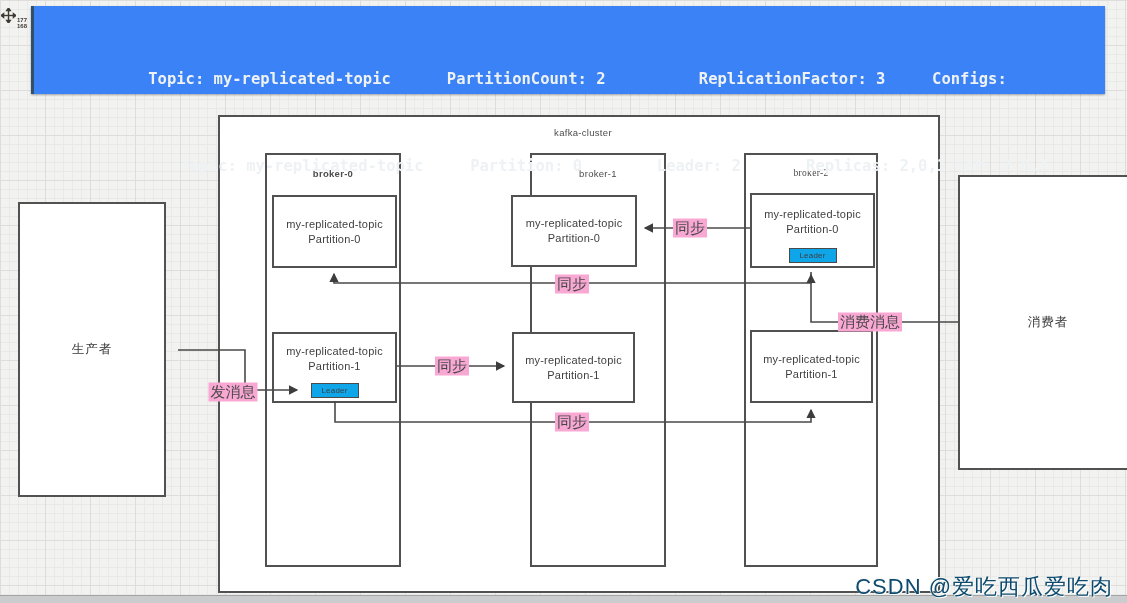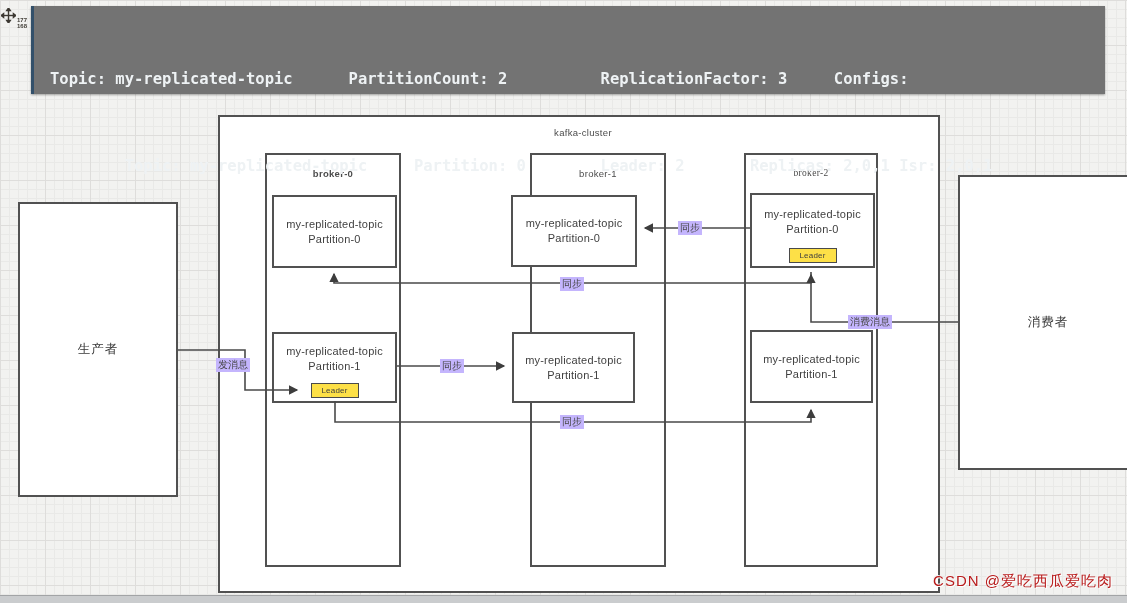--- a/index.html
+++ b/index.html
@@ -13,31 +13,32 @@
       linear-gradient(to right, #e9e9e7 1px, transparent 1px),
       linear-gradient(to bottom, #e9e9e7 1px, transparent 1px);
     background-size:45px 45px, 45px 45px, 9px 9px, 9px 9px;
     position:relative;
   }
   .abs { position:absolute; }
 
   
   .terminal {
     left:31px; top:6px; width:1074px; height:88px;
-    background:#737373;
+    background:#3b82f6;
     border-left:3px solid #33506a;
     box-shadow:0 1px 2px rgba(0,0,0,.35);
     color:#eef2f4;
     font-family:"DejaVu Sans Mono", monospace;
     font-weight:bold;
     font-size:15.5px;
     line-height:29px;
     padding:1px 0 0 16px;
     white-space:pre;
     z-index:10;
+    text-align:center;
   }
   .terminal .tline { height:29px; white-space:pre; }
 
   
   .cursor-badge { left:1px; top:8px; width:34px; height:30px; z-index:11; }
   .cursor-badge svg { position:absolute; left:0; top:0; }
   .cursor-coords {
     position:absolute; left:16px; top:9px;
     font-size:6px; line-height:6px; color:#44403a; font-weight:bold;
   }
@@ -66,44 +67,44 @@
   }
   .partition.has-leader { padding-bottom:17px; }
   .p-b0p0 { left:272px; top:195px; width:125px; height:73px; }
   .p-b1p0 { left:511px; top:195px; width:126px; height:72px; }
   .p-b2p0 { left:750px; top:193px; width:125px; height:75px; }
   .p-b0p1 { left:272px; top:332px; width:125px; height:71px; }
   .p-b1p1 { left:512px; top:332px; width:123px; height:71px; }
   .p-b2p1 { left:750px; top:330px; width:123px; height:73px; }
   .leader-badge {
     position:absolute; bottom:3px; left:50%; transform:translateX(-50%);
-    width:48px; height:15px; background:#fde047; border:1.6px solid #4a4a4a;
+    width:48px; height:15px; background:#0ea5e9; border:1.6px solid #4a4a4a;
     font-size:8px; line-height:11px; color:#3f3f3f;
     display:flex; align-items:center; justify-content:center;
   }
 
   .endpoint {
     z-index:2; display:flex; align-items:center; justify-content:center;
     font-size:12.5px; color:#373737; letter-spacing:1px;
   }
-  .producer { left:18px; top:202px; width:160px; height:295px; }
+  .producer { left:18px; top:202px; width:148px; height:295px; }
   .consumer { left:958px; top:175px; width:180px; height:295px; }
 
   
   svg.edges { left:0; top:0; width:1127px; height:603px; z-index:5; pointer-events:none; }
   .edge-label {
     position:absolute; z-index:6; transform:translate(-50%,-50%);
-    background:#c4b5fd; padding:0 2px;
-    font-size:10px; color:#474747; white-space:nowrap;
+    background:#f9a8d4; padding:0 2px;
+    font-size:15px; color:#474747; white-space:nowrap;
   }
 
   
   .watermark {
     right:14px; top:572px; z-index:12;
-    font-size:15px; color:#b91c1c; letter-spacing:1px;
+    font-size:22px; color:#0c4a6e; letter-spacing:1px;
     text-shadow:1px 1px 0 #ffffff, -1px -1px 0 #f5f5f5;
   }
   .bottom-bar {
     left:0; top:595px; width:1127px; height:8px;
     background:#caccce; border-top:1px solid #a2a4a6; z-index:9;
   }
 </style>
 </head>
 <body>
 
@@ -186,21 +187,21 @@
   <g fill="none" stroke="#4a4a4a" stroke-width="1.6">
     <path d="M178 350 H245 V390 H297" marker-end="url(#ah)"></path>
     <path d="M397 366 H504" marker-end="url(#ah)"></path>
     <path d="M335 401 V422 H811 V410" marker-end="url(#ah)"></path>
     <path d="M750 228 H645" marker-end="url(#ah)"></path>
     <path d="M811 272 V283 H334 V274" marker-end="url(#ah)"></path>
     <path d="M958 322 H811 V275" marker-end="url(#ah)"></path>
   </g>
 </svg>
 
-<div class="edge-label" style="left:233px; top:365px;">发消息</div>
+<div class="edge-label" style="left:233px; top:392px;">发消息</div>
 <div class="edge-label" style="left:452px; top:366px;">同步</div>
 <div class="edge-label" style="left:572px; top:422px;">同步</div>
 <div class="edge-label" style="left:690px; top:228px;">同步</div>
 <div class="edge-label" style="left:572px; top:284px;">同步</div>
 <div class="edge-label" style="left:856px; top:322px;margin-left:14px;">消费消息</div>
 
 <div class="abs watermark">CSDN @爱吃西瓜爱吃肉</div>
 
 <div class="abs bottom-bar"></div>
 

